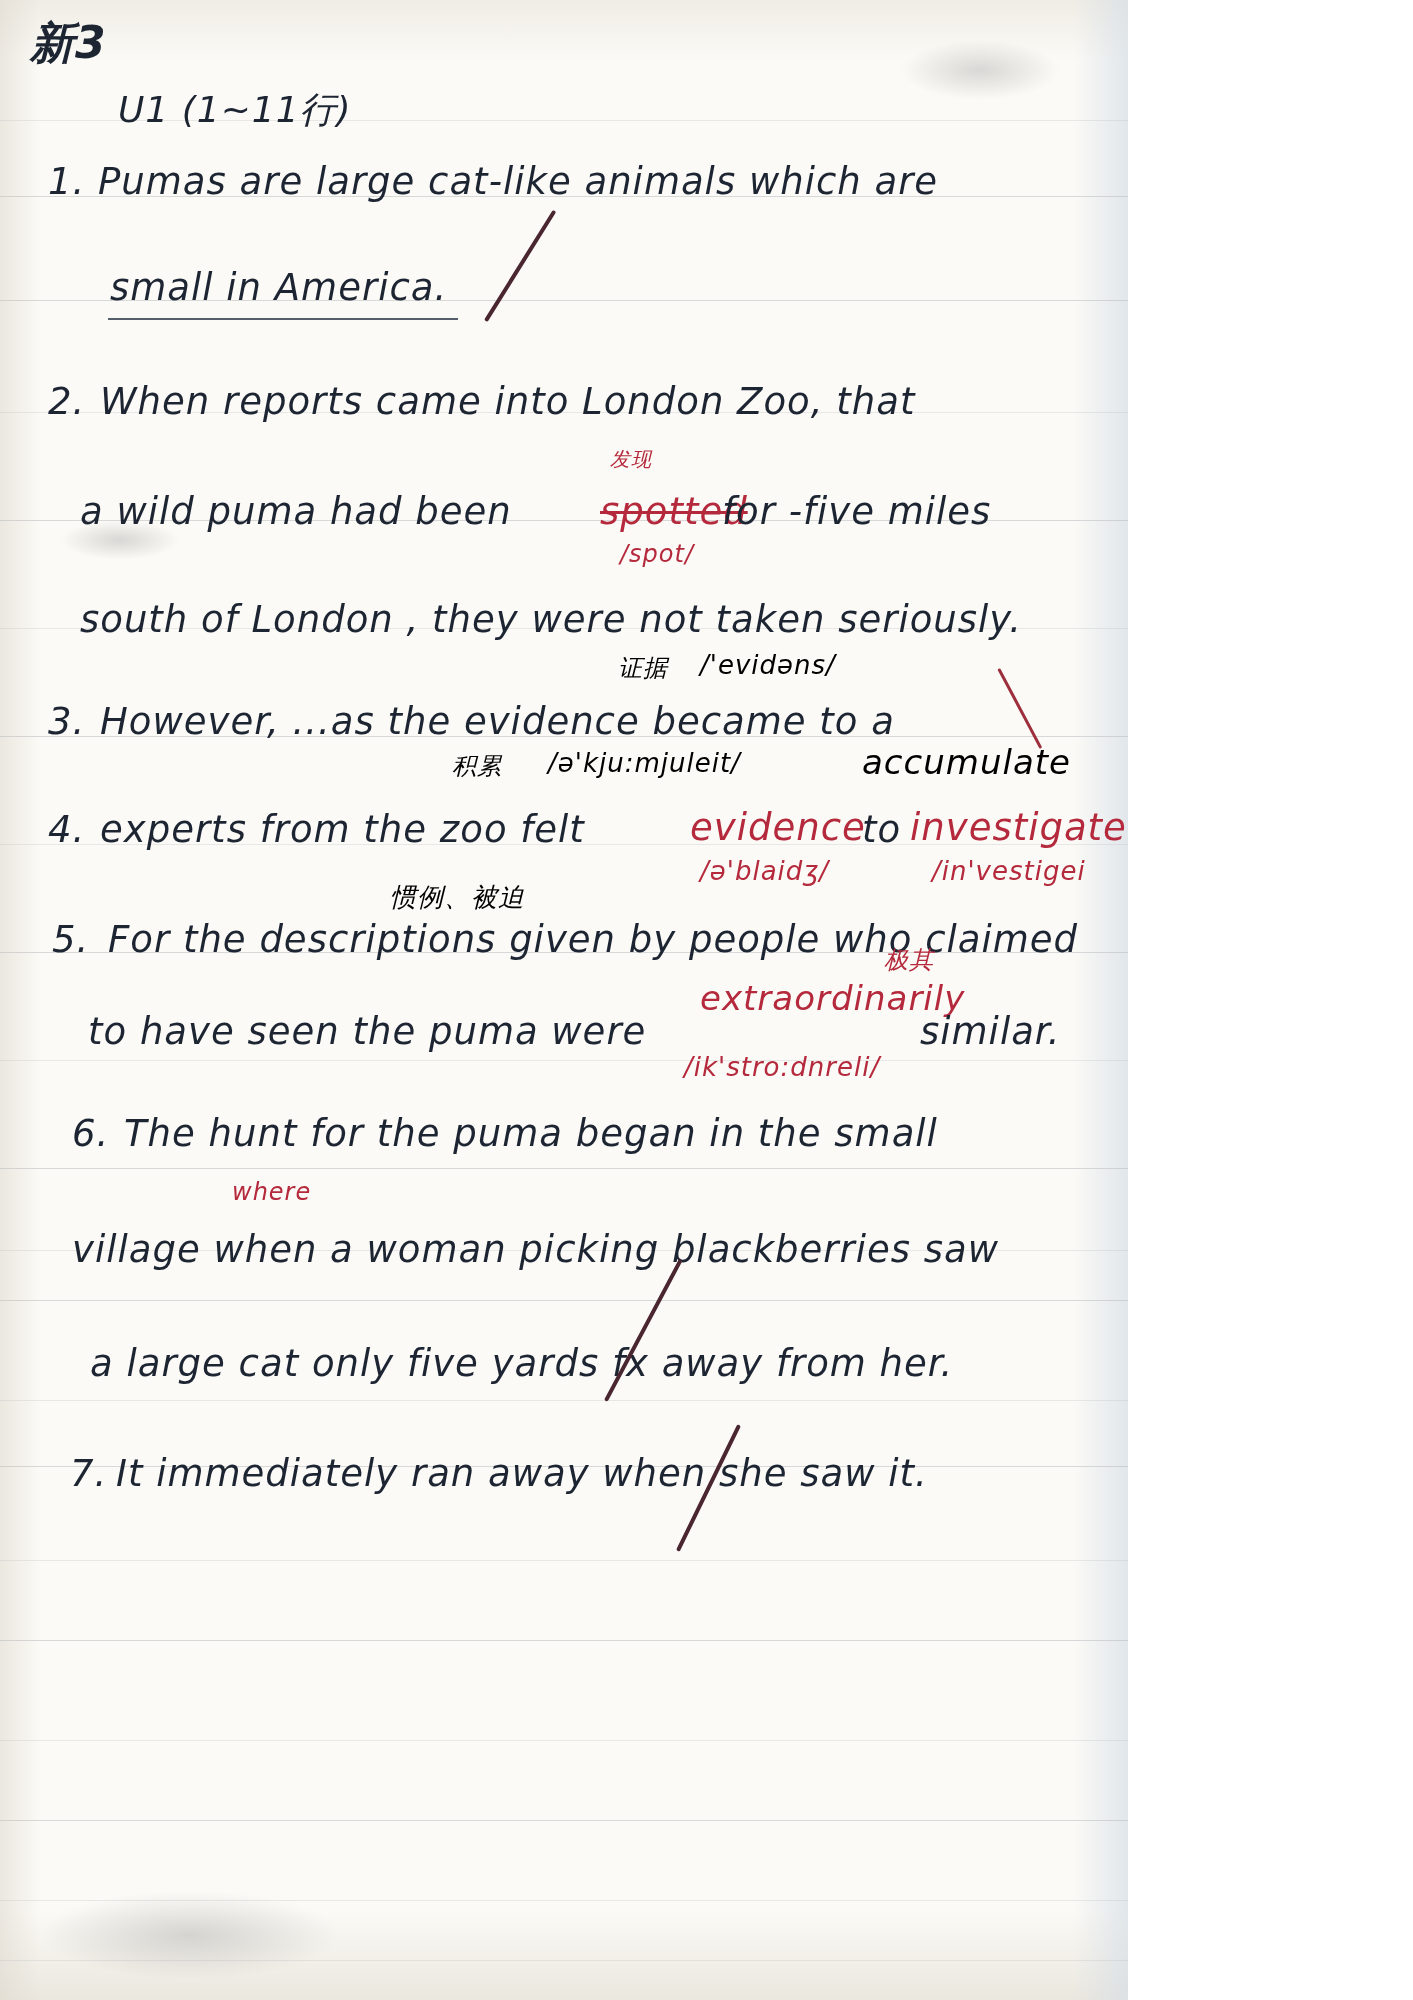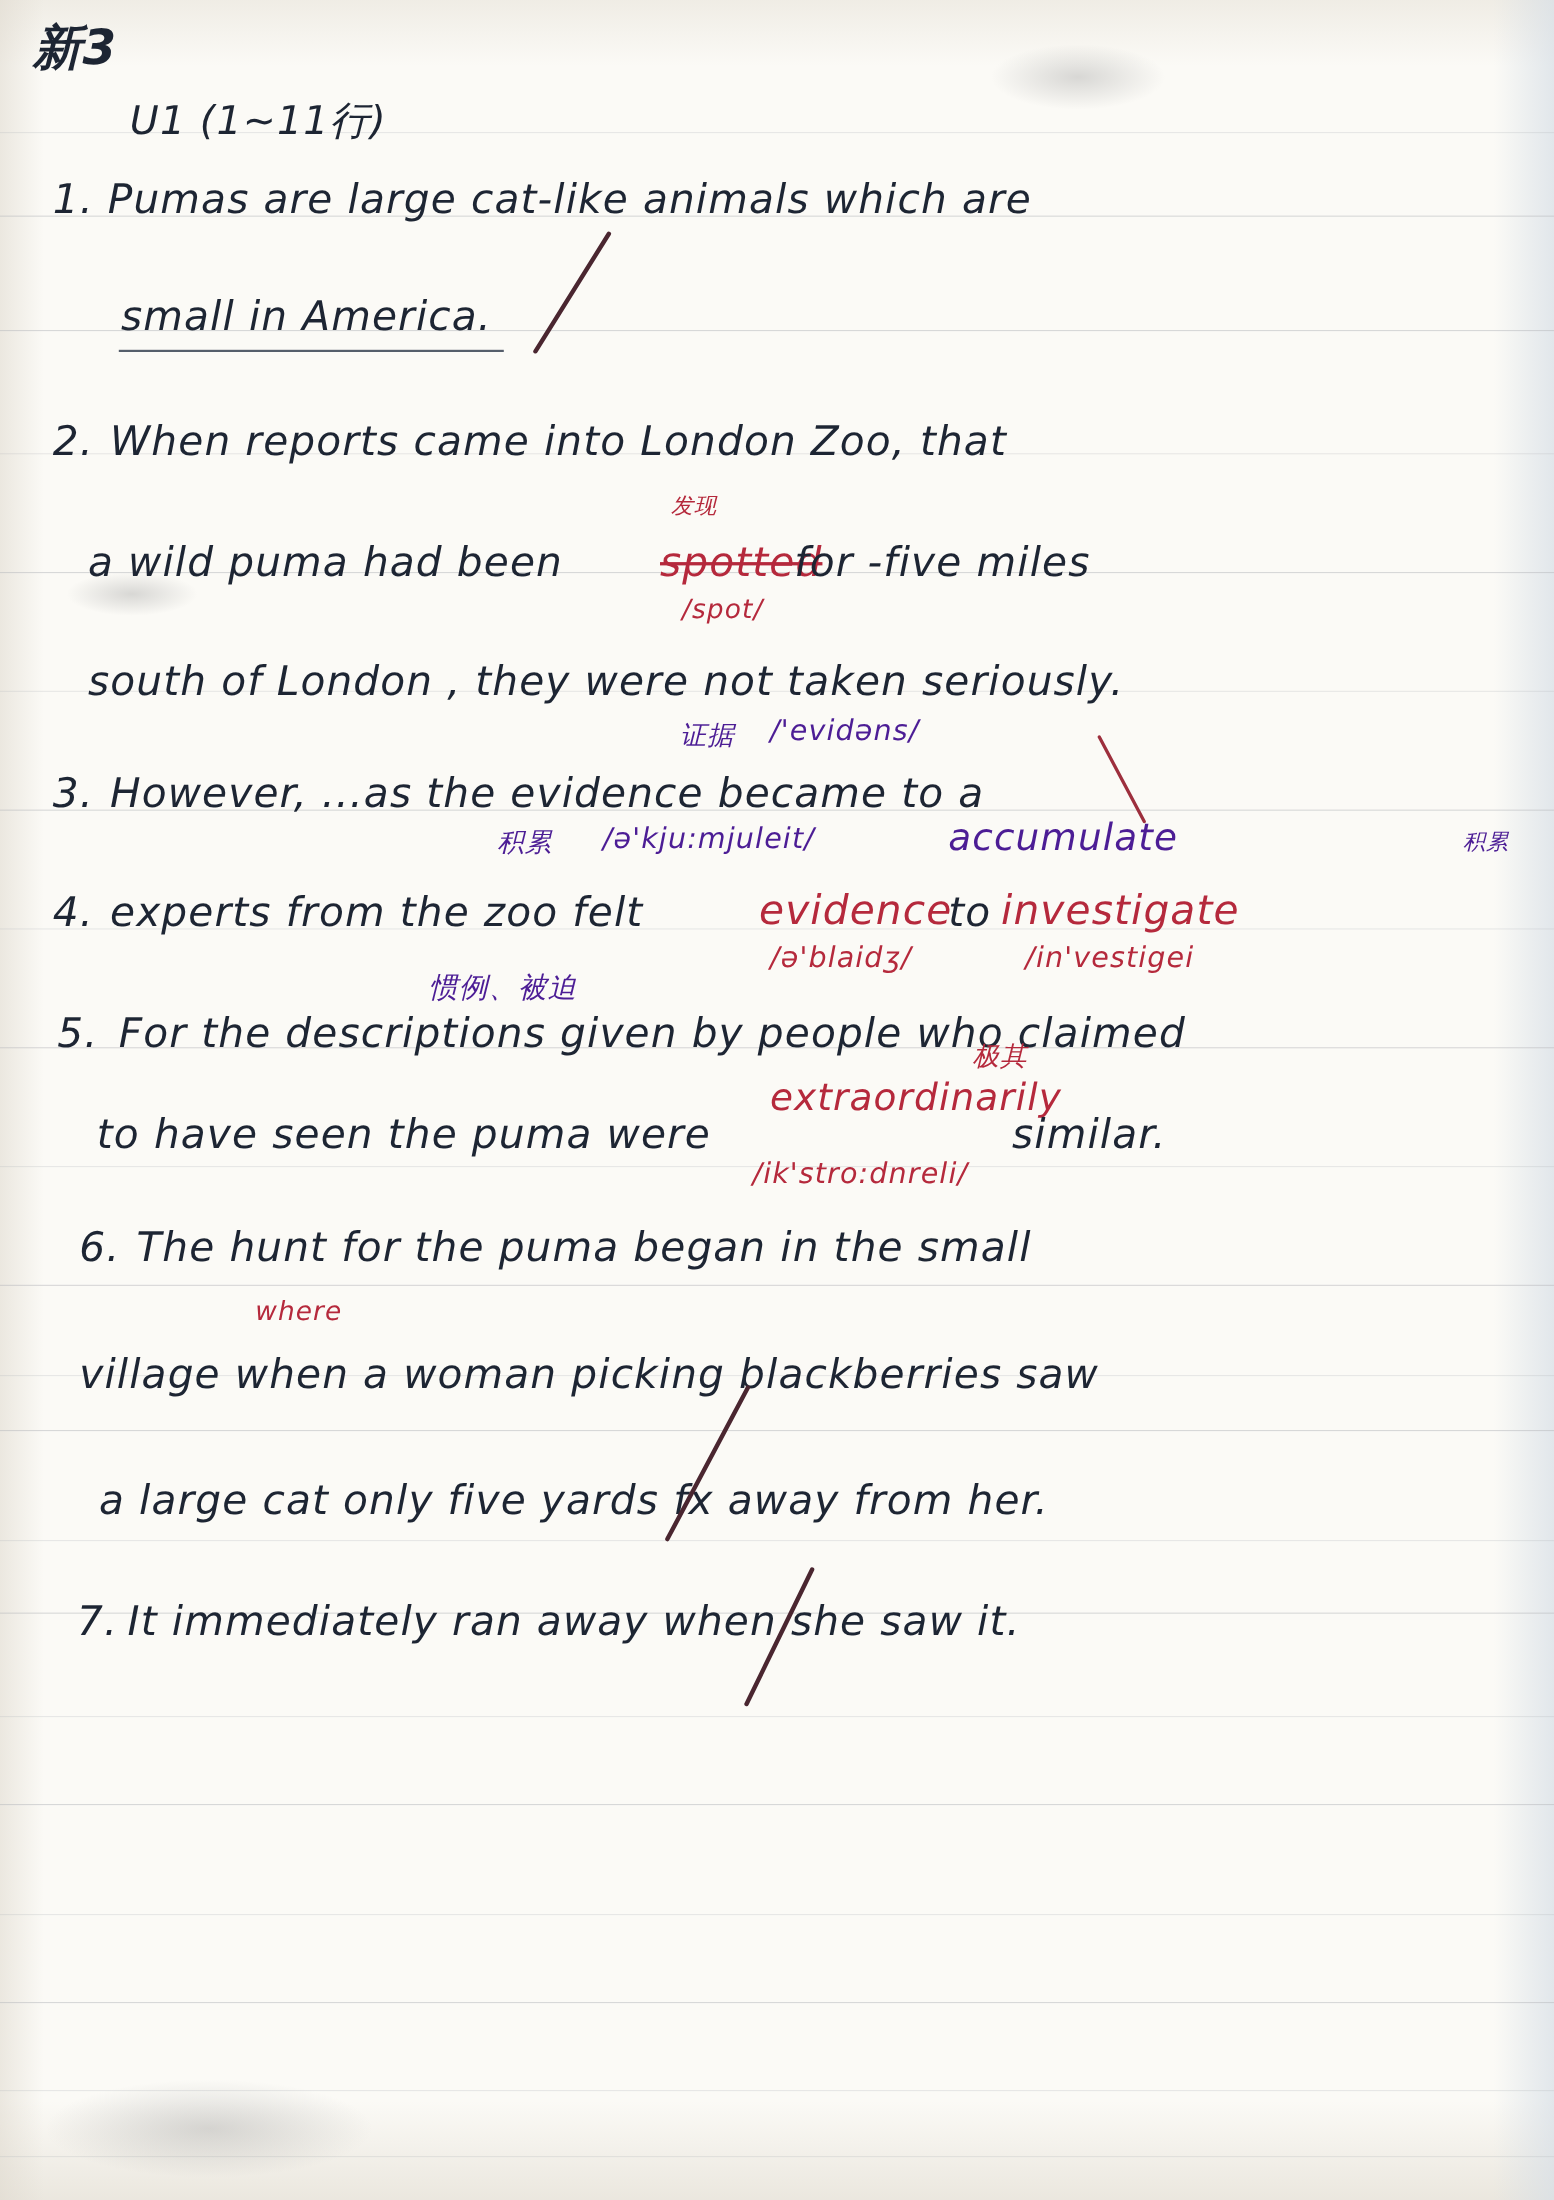--- a/index.html
+++ b/index.html
@@ -2,21 +2,21 @@
 <html><head>
 <meta charset="utf-8">
 <style>
   html, body {
     margin: 0;
     padding: 0;
     background: #ffffff;
   }
   #page {
     position: relative;
-    width: 1413px;
+    width: 1128px;
     height: 2000px;
     overflow: hidden;
     background: #f6f4ef;
     font-family: "DejaVu Sans", sans-serif;
   }
   
   #paper-bg {
     position: absolute;
     inset: 0;
     background:
@@ -40,21 +40,21 @@
   
   .hw {
     position: absolute;
     white-space: nowrap;
     font-family: "DejaVu Sans", sans-serif;
     font-style: italic;
     color: #1d2533;
     letter-spacing: 1px;
   }
   .red    { color: #b5293c; }
-  .inkblue{ color: #4c1d95; }
+  .inkblue{ color: #000000; }
   .small  { font-size: 20px; }
   .tiny   { font-size: 17px; }
   .main   { font-size: 37px; }
   .head   { font-size: 34px; }
 
   .strike {
     text-decoration: line-through;
     text-decoration-color: #b5293c;
   }
 

